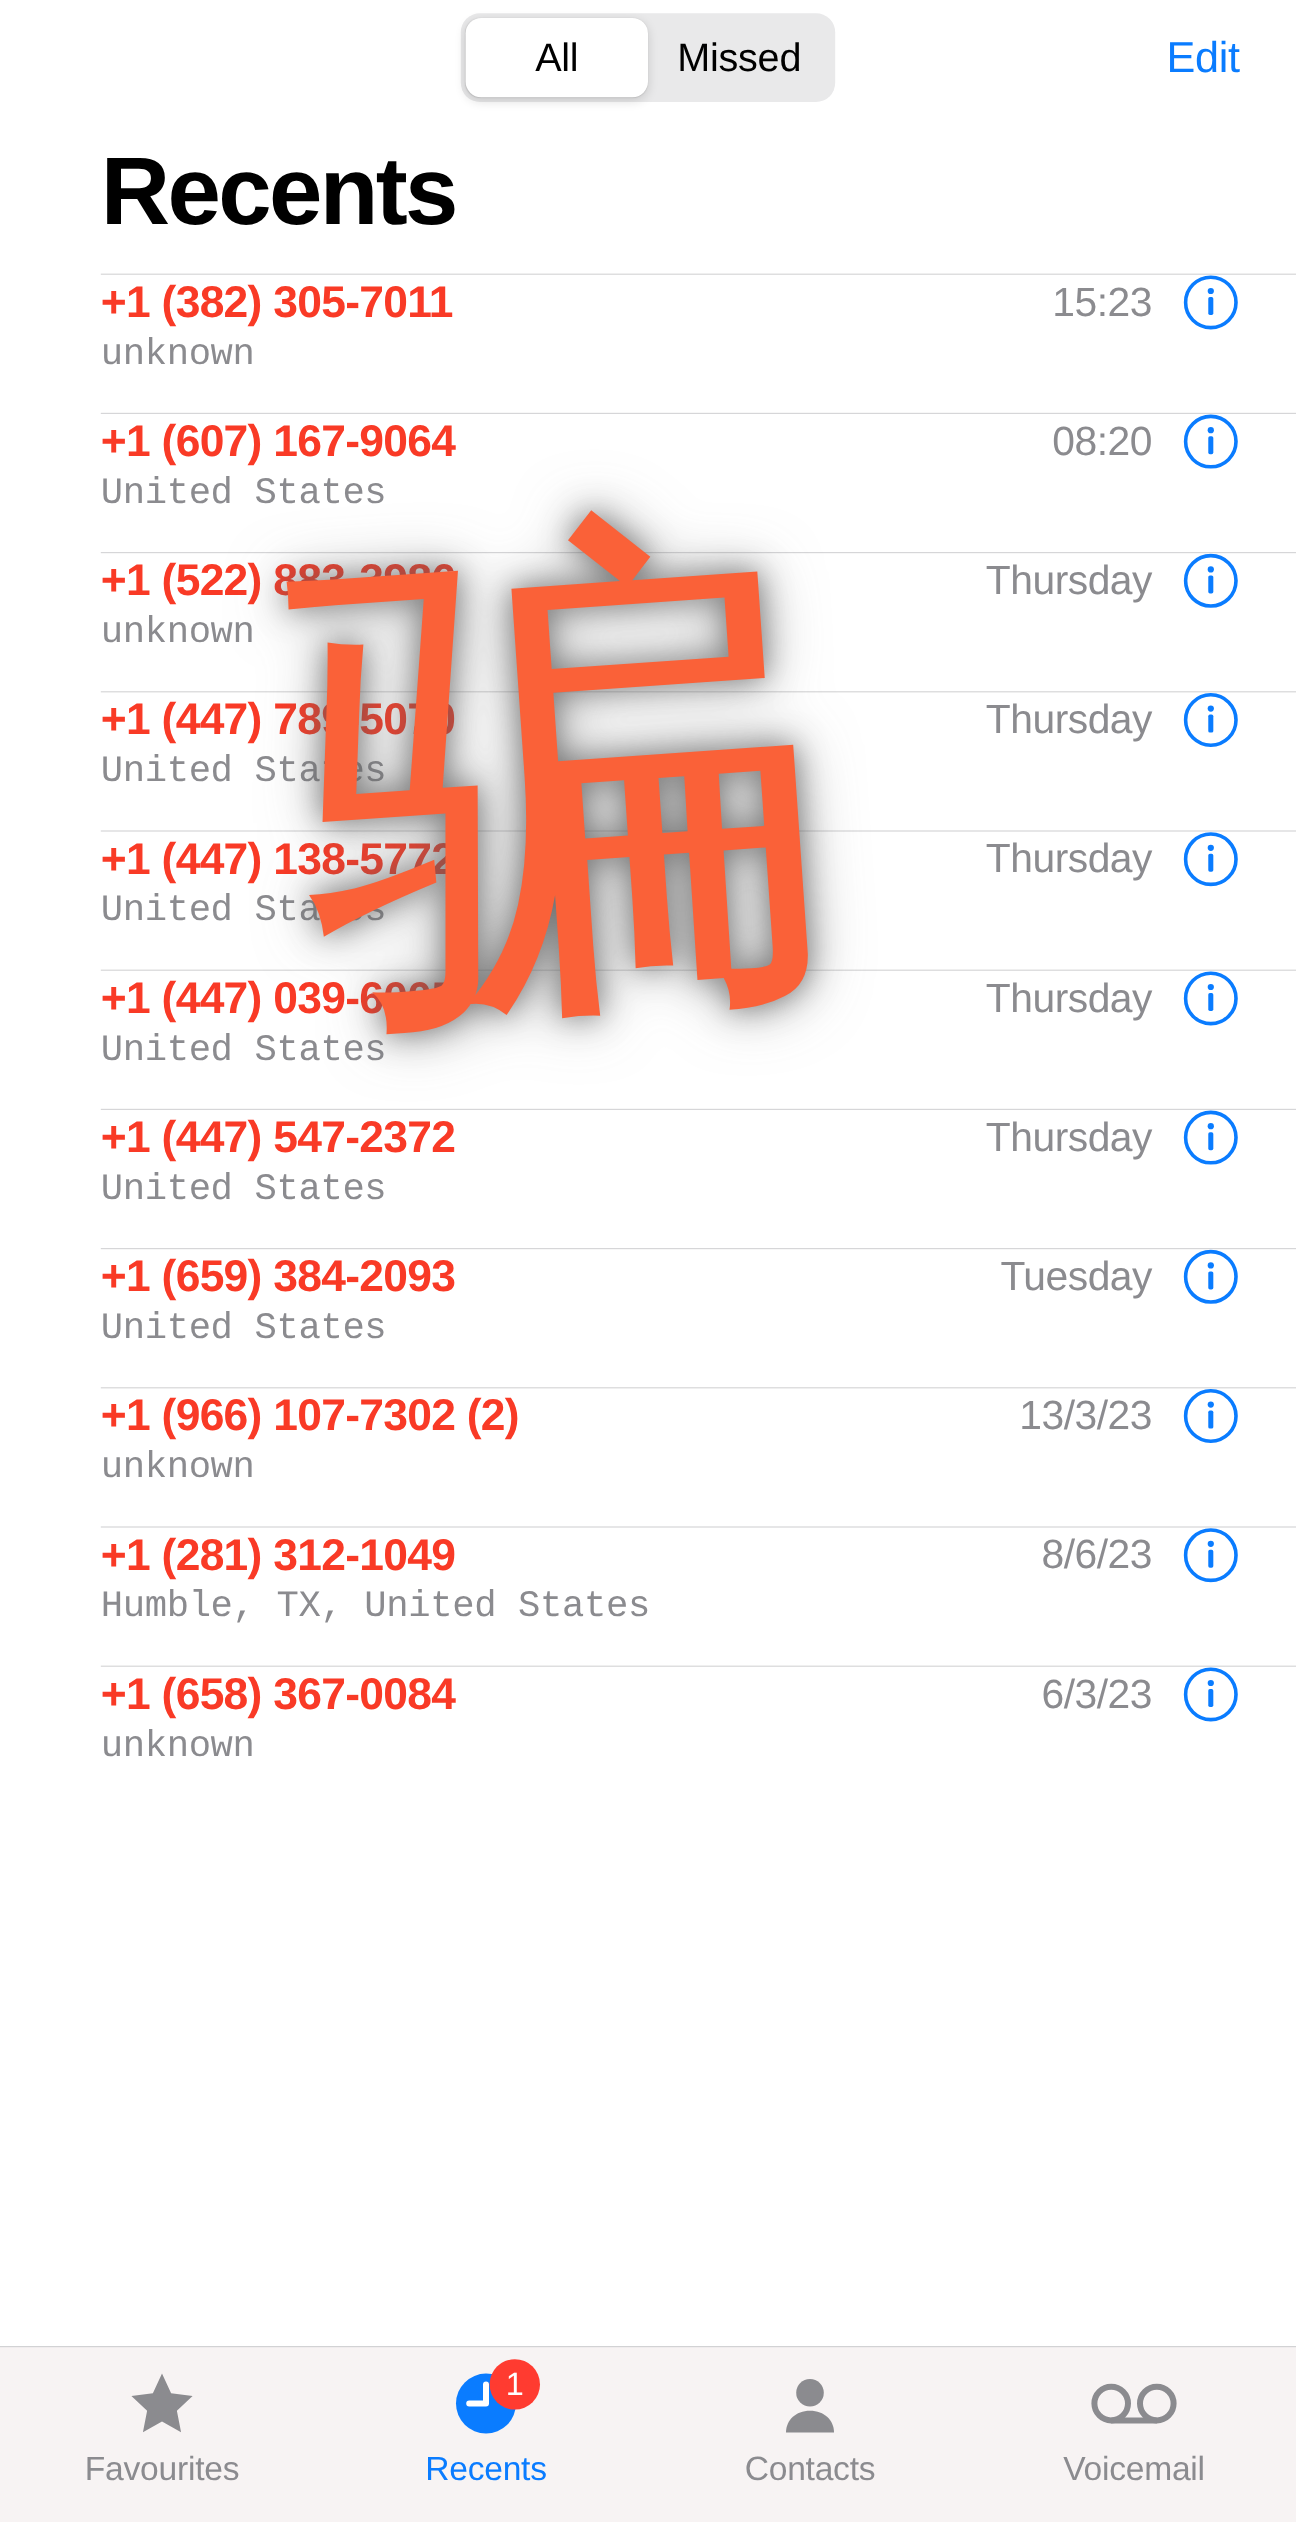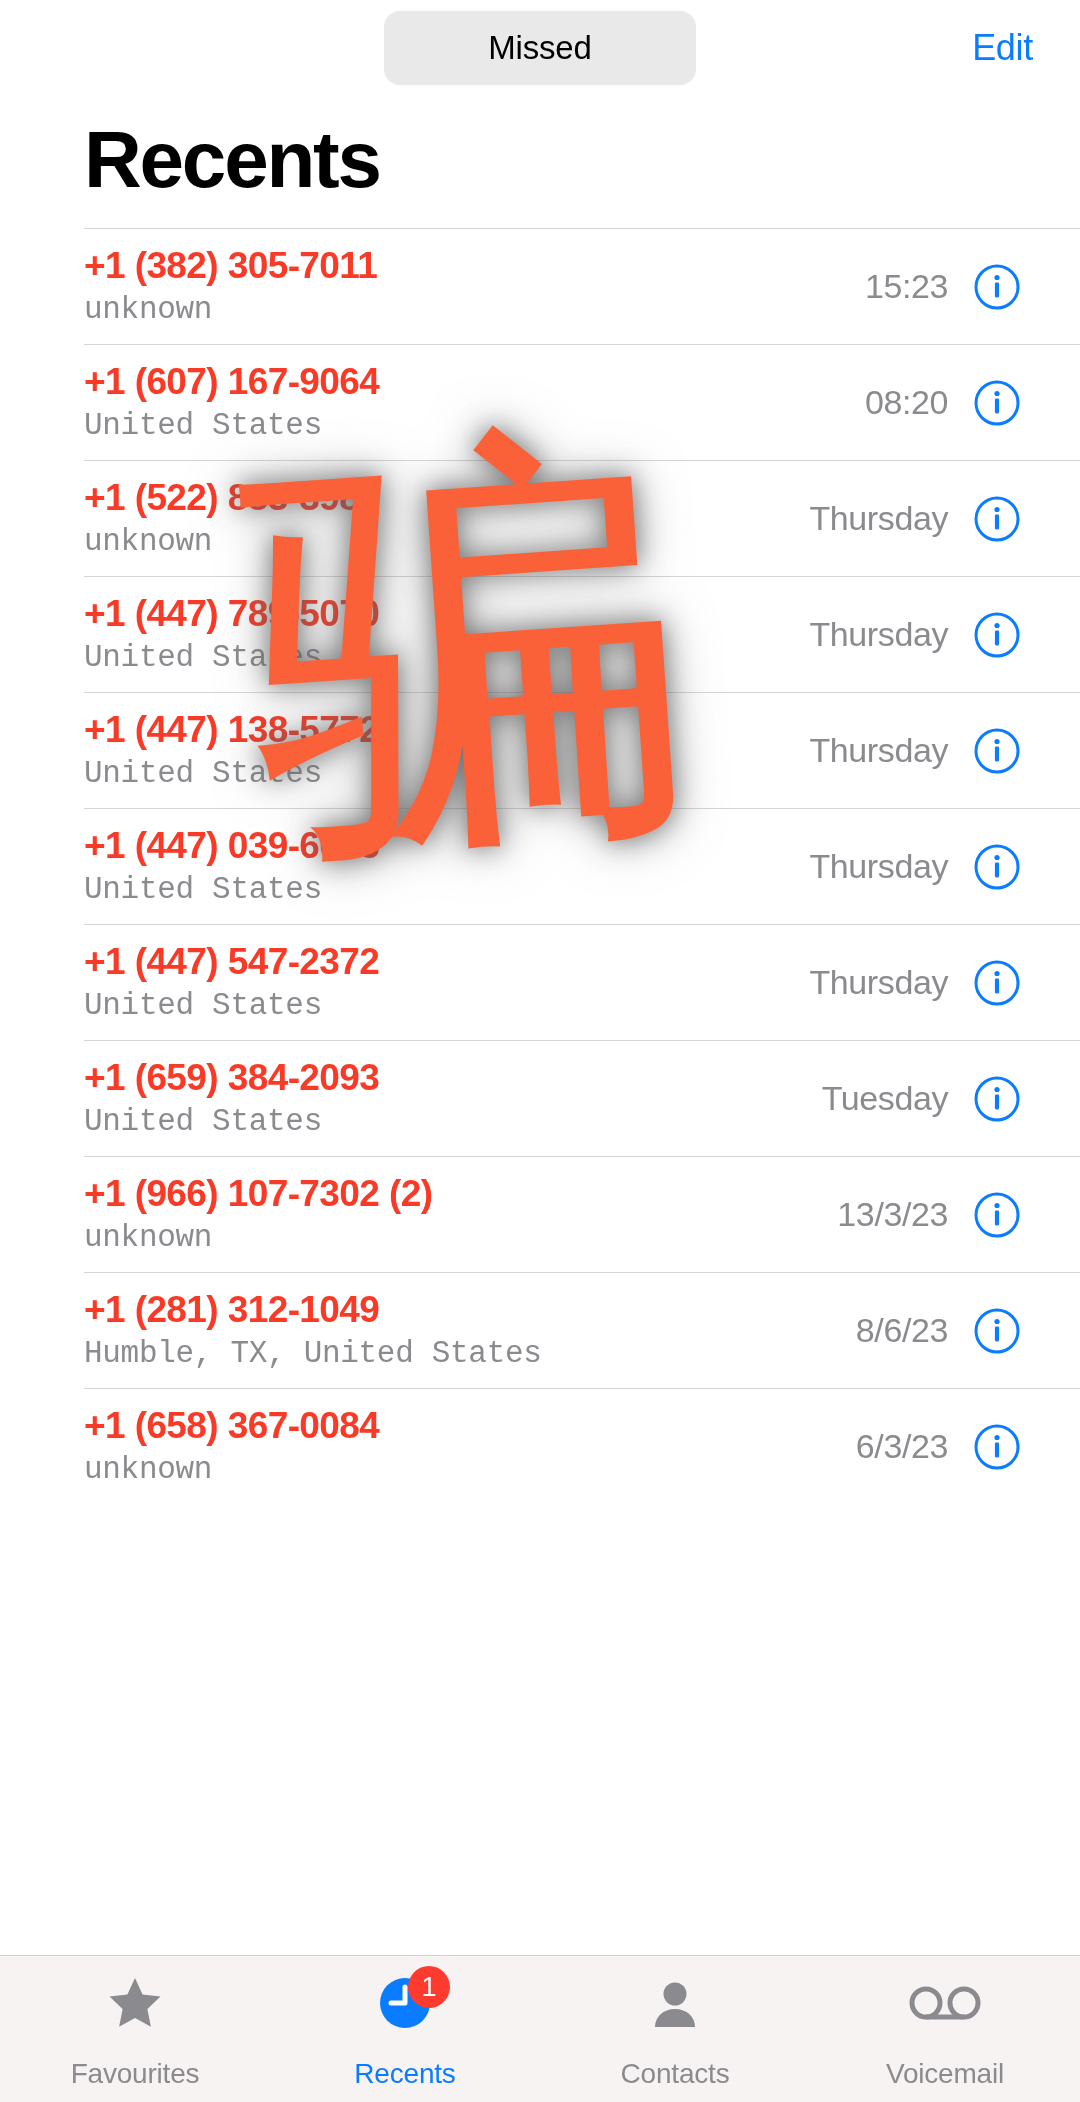--- a/index.html
+++ b/index.html
@@ -36,24 +36,24 @@
   
   .page-title {
     font-size:80px; font-weight:bold; color:#000;
     padding:22px 0 26px 84px; letter-spacing:-2.2px; line-height:1.05;
   }
 
   
   .list { width:100%; }
   .row {
     position:relative;
-    display:flex; align-items:center;
+    display:flex; align-items:flex-start;
     height:116px;
     margin-left:84px;
-    padding-right:60px;
+    padding-right:48px;
     border-top:1.5px solid #d6d6d8;
   }
   .row:first-child { border-top:1.5px solid #d6d6d8; }
   .row-main { flex:1; min-width:0; }
   .row-number {
     font-size:37px; font-weight:bold; color:#f93a26;
     letter-spacing:-0.6px; line-height:1.22; white-space:nowrap;
   }
   .row-sub {
     font-size:31px; color:#8b8b8f; letter-spacing:-0.3px;
@@ -86,37 +86,40 @@
     background:#f7f3f3;
     border-top:1.5px solid #d2d2d4;
     display:flex; align-items:flex-start;
   }
   .tab {
     flex:1; display:flex; flex-direction:column;
     align-items:center; justify-content:flex-start;
     padding-top:16px;
   }
   .tab-icon { height:62px; display:flex; align-items:center; justify-content:center; position:relative; }
-  .tab-label { font-size:28px; color:#8b8b8f; margin-top:24px; letter-spacing:-0.2px;text-align:center; }
+  .tab-label { font-size:28px; color:#8b8b8f; margin-top:8px; letter-spacing:-0.2px;text-align:center; }
   .tab.active .tab-label { color:#0a7cff; }
   .badge {
     position:absolute; top:-6px; left:34px;
     min-width:42px; height:42px; padding:0 10px;
     background:#ff3b30; border-radius:21px;
     color:#fff; font-size:27px; font-weight:normal;
     display:flex; align-items:center; justify-content:center;
   }
 </style>
 </head>
 <body>
 
 <div id="app">
 
   <div class="topbar">
     <div class="segmented">
+      <div class="seg active">
+        <span>All</span>
+      </div>
       <div class="seg">
         <span>Missed</span>
       </div>
     </div>
     <div class="edit-btn">Edit</div>
   </div>
 
   <div class="page-title">Recents</div>
 
   <div class="list" id="call-list">

